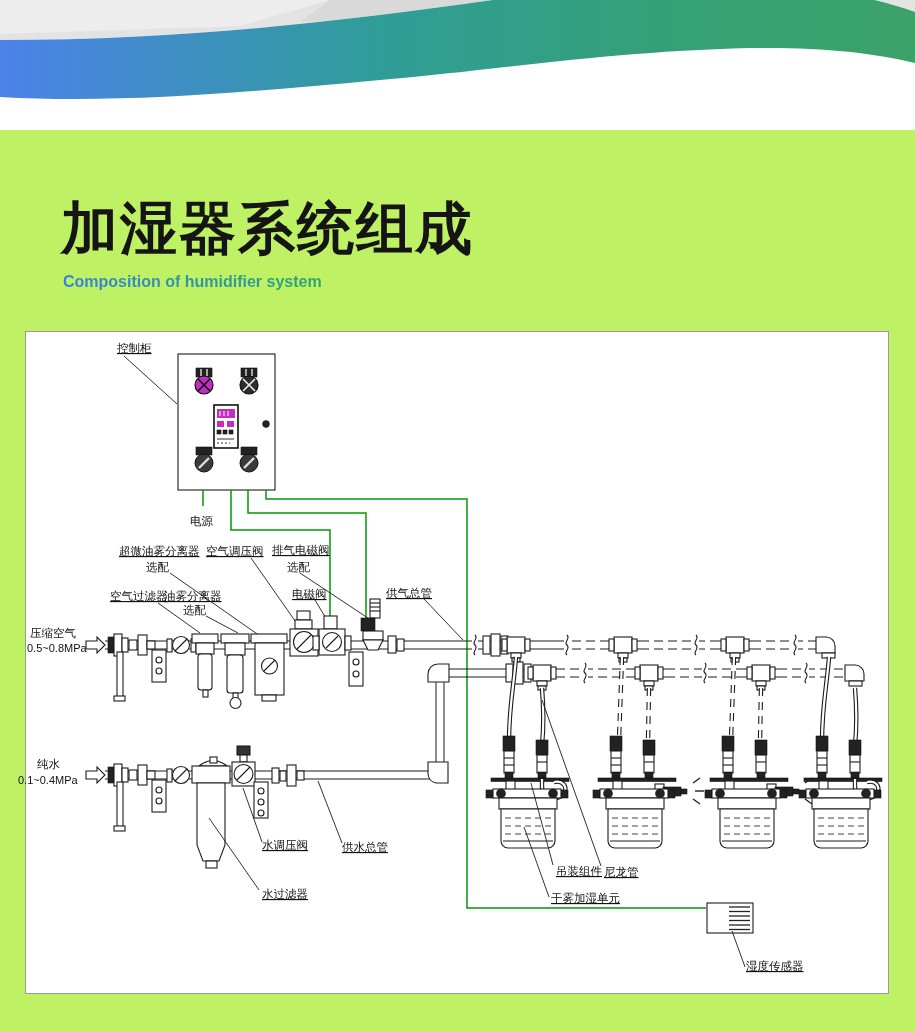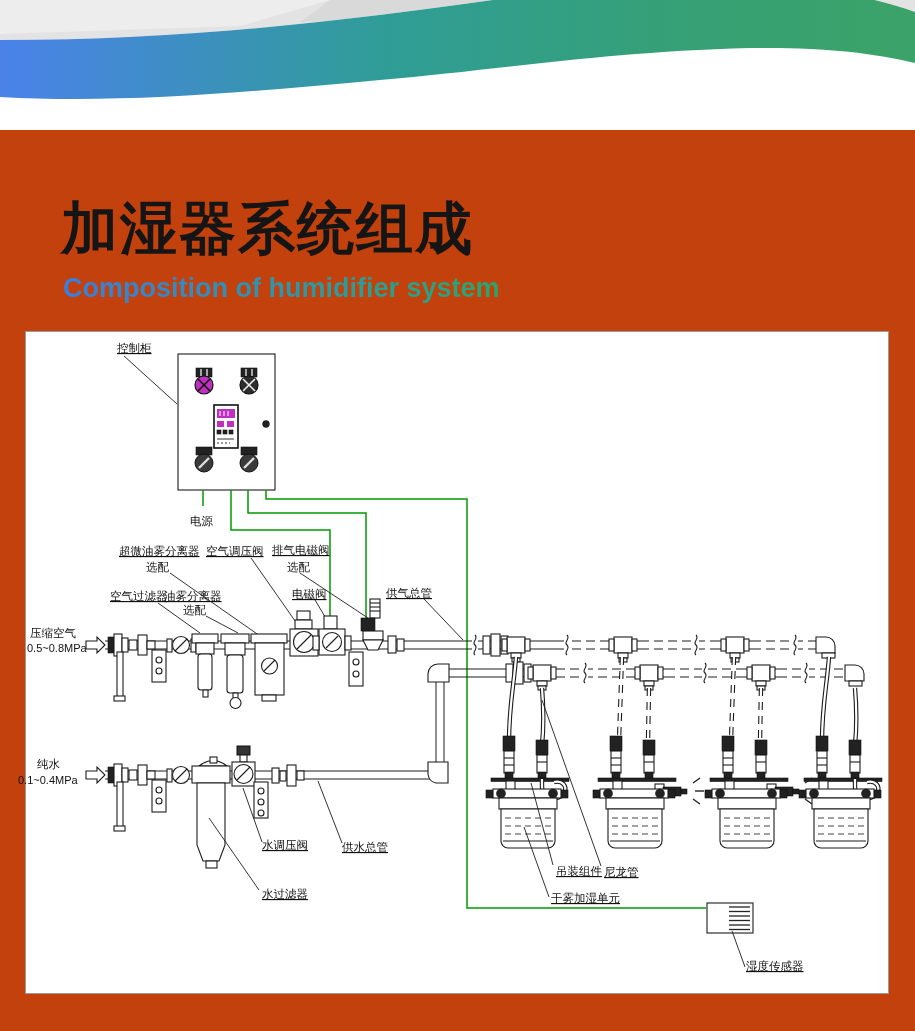--- a/index.html
+++ b/index.html
@@ -1,21 +1,21 @@
 <!DOCTYPE html>
 <html><head>
 <meta charset="utf-8">
 <style>
   html,body{margin:0;padding:0;background:#fff;}
-  .page{position:relative;width:915px;height:1031px;background:#c2410c;overflow:hidden;
+  .page{position:relative;width:915px;height:1031px;background:#bef264;overflow:hidden;
         font-family:"Liberation Sans","DejaVu Sans",sans-serif;}
   .hdr-svg{position:absolute;left:0;top:0;}
   .title{position:absolute;left:61px;top:191px;font-size:57px;font-weight:bold;
          color:#151515;letter-spacing:2px;white-space:nowrap;}
-  .subtitle{position:absolute;left:63px;top:273px;font-size:27px;font-weight:bold;
+  .subtitle{position:absolute;left:63px;top:273px;font-size:16px;font-weight:bold;
          background:linear-gradient(90deg,#3a7ede 0%,#2e9d93 70%,#2fa36b 100%);
          -webkit-background-clip:text;background-clip:text;color:transparent;white-space:nowrap;}
   .diag{position:absolute;left:0;top:0;}
   
   .k  {stroke:#1c1c1c;fill:none;stroke-width:1.1;}
   .kf {stroke:#1c1c1c;fill:#ffffff;stroke-width:1.1;}
   .dk {fill:#222;stroke:#111;stroke-width:.6;}
   .pipe{stroke:#1c1c1c;stroke-width:1;fill:none;}
   .dash{stroke-dasharray:9 5;}
   .wire{stroke:#009900;stroke-width:1.5;fill:none;}

